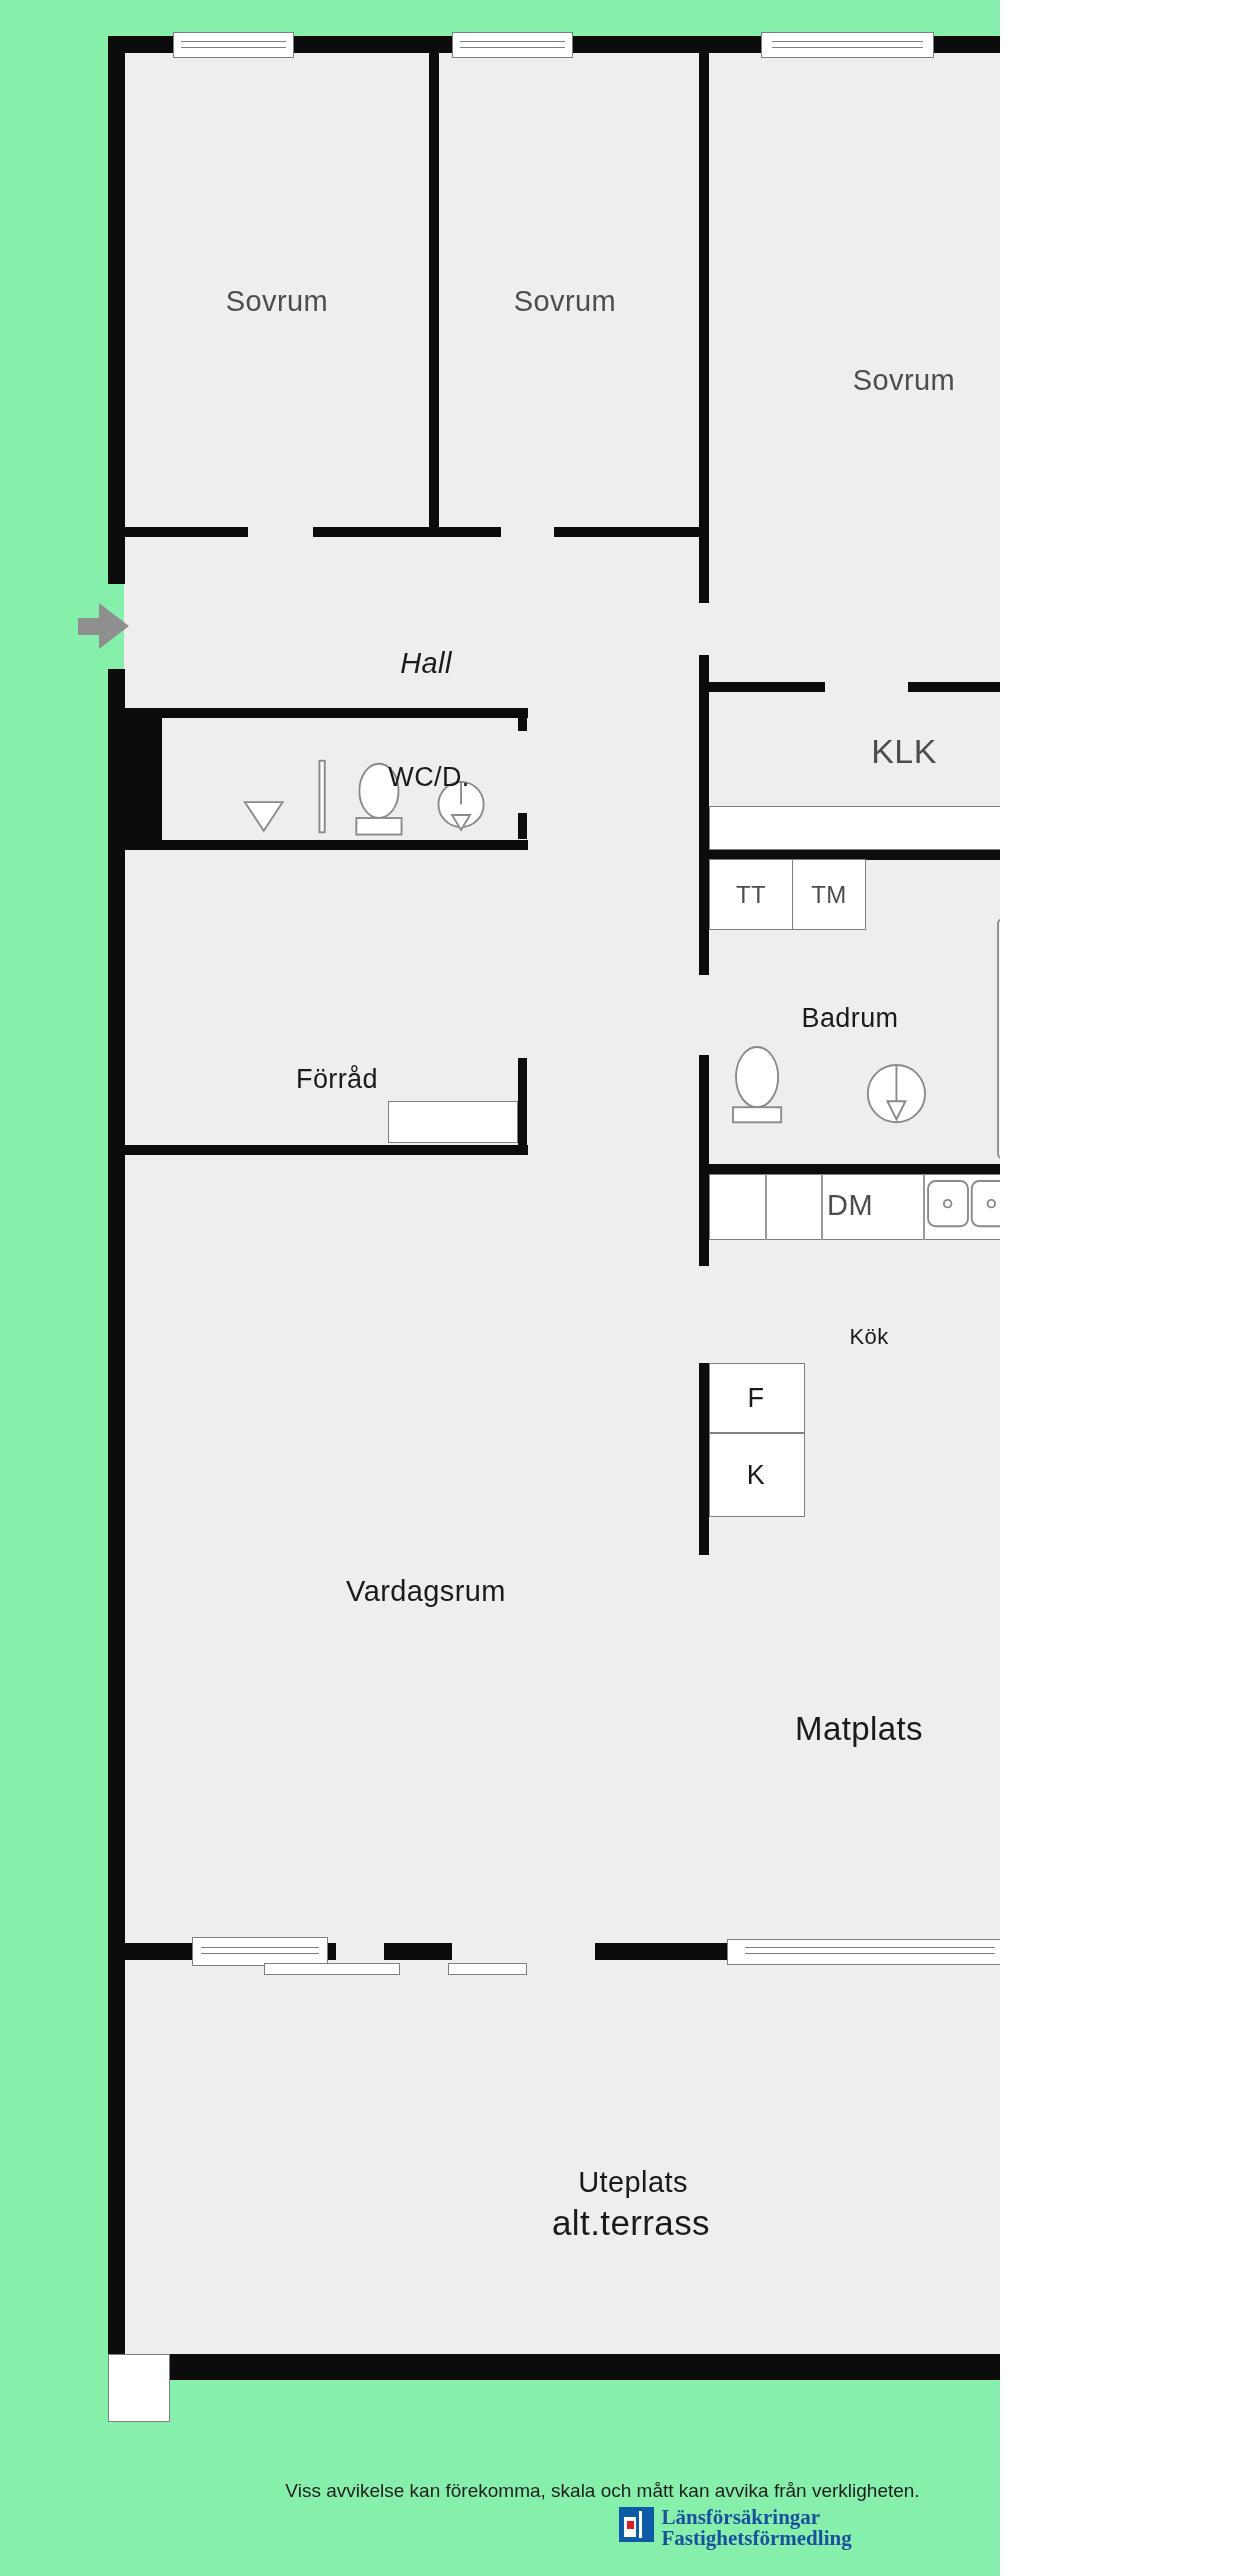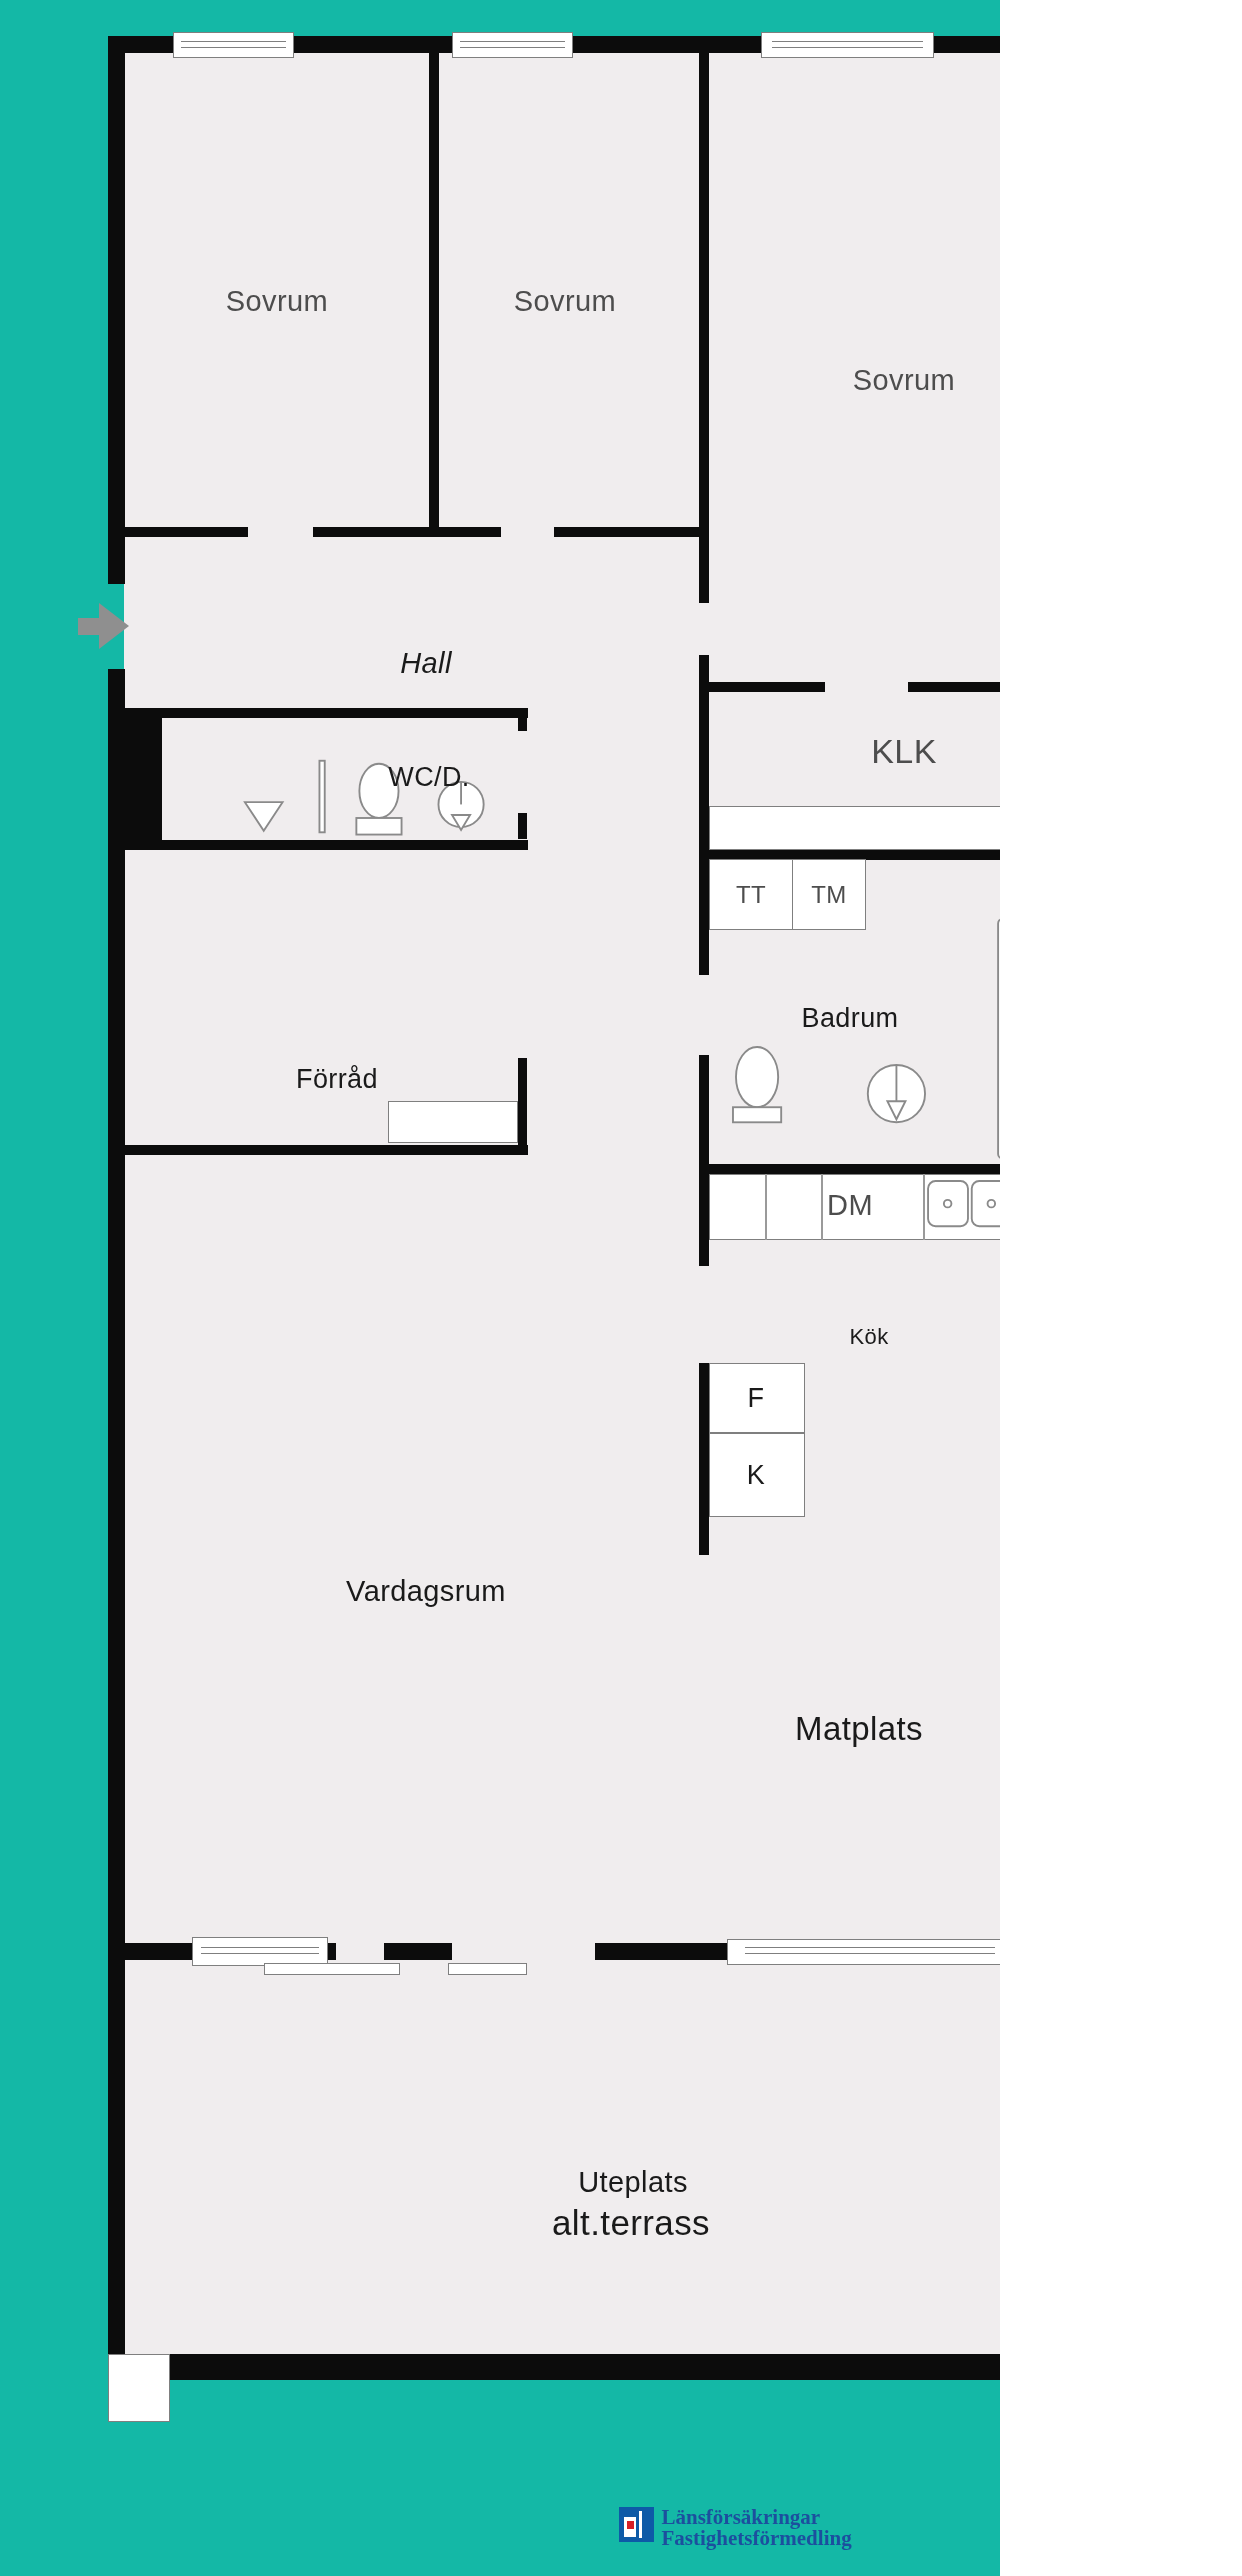--- a/index.html
+++ b/index.html
@@ -1,16 +1,16 @@
 <!DOCTYPE html>
 <html style="font-size:12px"><head>
 <meta charset="utf-8">
 <style>
   html,body{margin:0;padding:0;background:#fff;}
-  .canvas{position:relative;width:1000px;height:2576px;background:#14b8a6;overflow:hidden;
+  .canvas{position:relative;width:1000px;height:2576px;background:#86efac;overflow:hidden;
           font-family:"Liberation Sans",sans-serif;}
   .abs{position:absolute;}
   .floor{background:#f0edee;}
   .w{background:#0c0c0c;}
   .wh{background:#ffffff;border:1.5px solid #7f7f7f;box-sizing:border-box;}
   .thin{border-width:1.1px;}
   .ln{background:#9a9a9a;}
   .lbl{position:absolute;transform:translate(-50%,-50%);white-space:nowrap;
        color:#1a1a1a;letter-spacing:0.4px;}
   .gray{color:#4d4d4d;}
@@ -191,20 +191,21 @@
   <div class="lbl" style="left:337px;top:1079px;font-size:27px;">Förråd</div>
   <div class="lbl gray" style="left:850px;top:1205px;font-size:29px;">DM</div>
   <div class="lbl" style="left:869px;top:1337px;font-size:22px;">Kök</div>
   <div class="lbl" style="left:756px;top:1398px;font-size:27px;">F</div>
   <div class="lbl" style="left:756px;top:1475px;font-size:27px;">K</div>
   <div class="lbl" style="left:426px;top:1591px;font-size:29px;">Vardagsrum</div>
   <div class="lbl" style="left:859px;top:1729px;font-size:33px;">Matplats</div>
   <div class="lbl" style="left:633px;top:2182px;font-size:29px;">Uteplats</div>
   <div class="lbl" style="left:631px;top:2223px;font-size:35px;">alt.terrass</div>
 
+  <div class="footer-text" style="top:2480px;">Viss avvikelse kan förekomma, skala och mått kan avvika från verkligheten.</div>
 
   <div class="logo" style="left:619px;top:2507px;">
     <div class="logo-icon">
       <div class="wht"></div>
         <div class="red"></div>
         <div class="stripe"></div>
     </div>
     <div class="logo-txt">
       <div>Länsförsäkringar</div>
       <div>Fastighetsförmedling</div>

